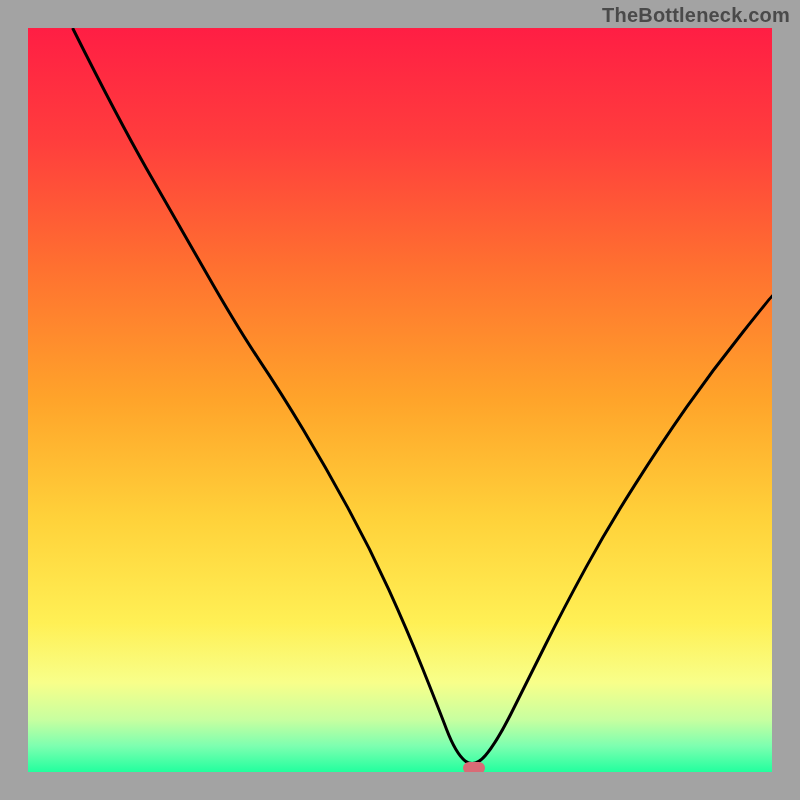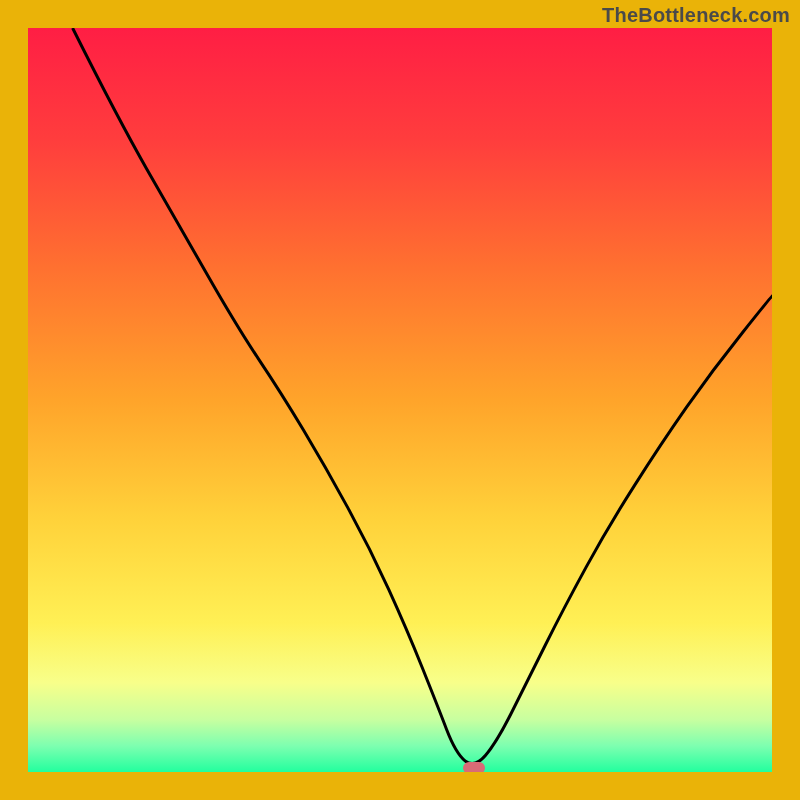--- a/index.html
+++ b/index.html
@@ -8,21 +8,21 @@
     width: 800px;
     height: 800px;
     background: #000;
     overflow: hidden;
     font-family: Arial, Helvetica, sans-serif;
   }
   .frame {
     position: relative;
     width: 800px;
     height: 800px;
-    background: #eab308;
+    background: #a3a3a3;
   }
   .watermark {
     position: absolute;
     top: 4px;
     right: 10px;
     font-size: 20px;
     font-weight: 600;
     color: #4a4a4a;
     letter-spacing: 0.2px;
     z-index: 3;

